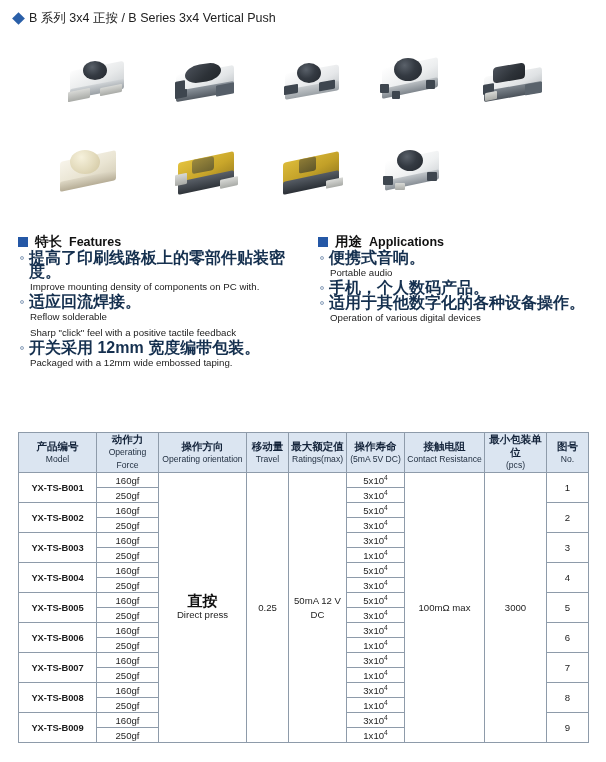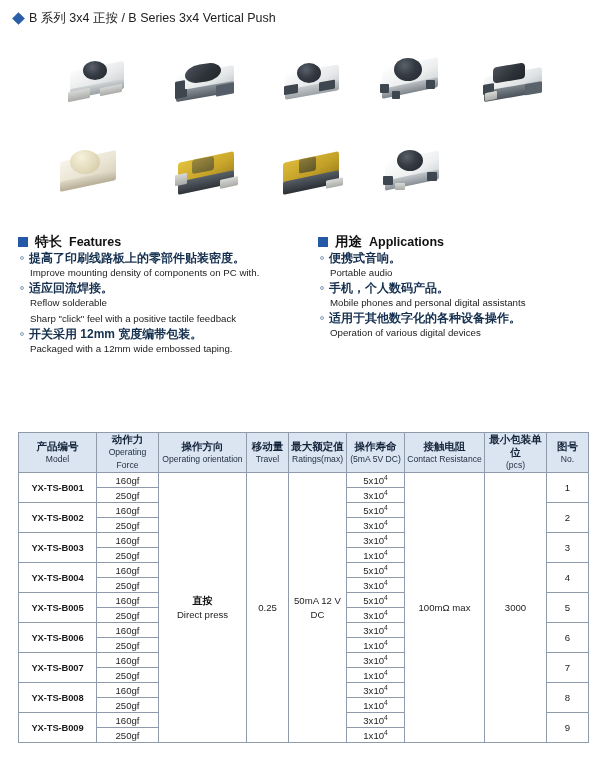--- a/index.html
+++ b/index.html
@@ -78,21 +78,21 @@
     width: 10px; height: 10px; background: #2558a6; flex: none;
   }
   .sec-head .cn { font-size: 13.5px; font-weight: bold; }
   .sec-head .en { font-size: 12.5px; font-weight: bold; }
 
   
   .list { position: absolute; font-size: 9.6px; line-height: 1.0; }
   .li { margin-bottom: 1px; }
   .li .cn-line {
     display: flex; align-items: flex-start; gap: 5px;
-    font-size: 12px; color: #15304f; line-height: 14px; font-weight: 600;
+    font-size: 16px; color: #15304f; line-height: 14px; font-weight: 600;
   }
   .dot {
     width: 4px; height: 4px; border-radius: 50%;
     border: 1px solid #8fa4bd; background: #e9eef5;
     margin-top: 5px; flex: none;
   }
   .li .en-line {
     margin-left: 10px;
     font-size: 9.7px; color: #222; line-height: 15px;
   }
@@ -127,21 +127,21 @@
     font-weight: bold;
     font-size: 9.4px;
     letter-spacing: -0.1px;
     border-bottom: 1px solid #8e9baa;
   }
   td.force, td.life { height: 15px; font-size: 9.6px; }
   td.force { border-top: 1px solid #c3ccd6; border-bottom: 1px solid #c3ccd6; }
   td.life  { border-top: 1px solid #c3ccd6; border-bottom: 1px solid #c3ccd6; }
   td.num { font-size: 9.6px; }
   td.merged { font-size: 9.6px; line-height: 14px; }
-  td.merged .cn2 { font-weight: bold; font-size: 10px; color:#111; display:block; }
+  td.merged .cn2 { font-weight: bold; font-size: 15px; color:#111; display:block; }
   sup { font-size: 6.6px; vertical-align: super; }
 </style>
 </head>
 <body>
 
 <div class="page">
 
   <div class="doc-title">
     <span class="diamond"></span>
     <span>B 系列 3x4 正按 / B Series 3x4 Vertical Push</span>
@@ -286,21 +286,20 @@
           <span class="dot"></span>
           <span>便携式音响。</span>
         </div>
       <div class="en-line">Portable audio</div>
     </div>
     <div class="li">
       <div class="cn-line">
           <span class="dot"></span>
           <span>手机，个人数码产品。</span>
         </div>
-      <div class="en-line">Mobile phones and personal digital assistants</div>
     </div>
     <div class="li">
       <div class="cn-line">
           <span class="dot"></span>
           <span>适用于其他数字化的各种设备操作。</span>
         </div>
       <div class="en-line">Operation of various digital devices</div>
     </div>
   </div>
 

